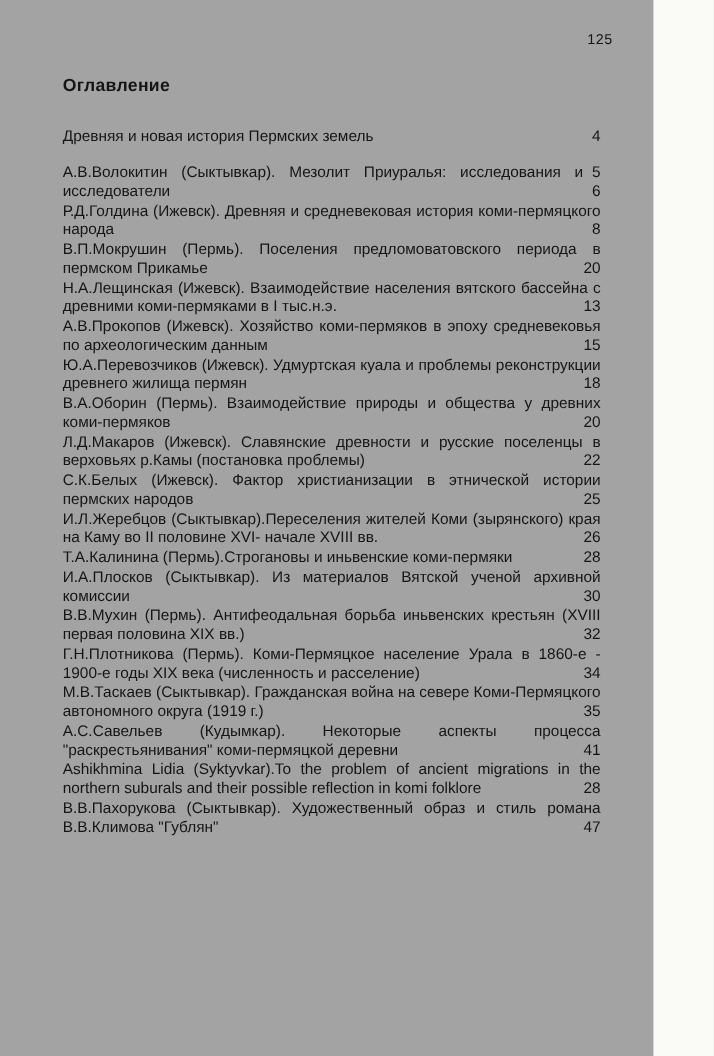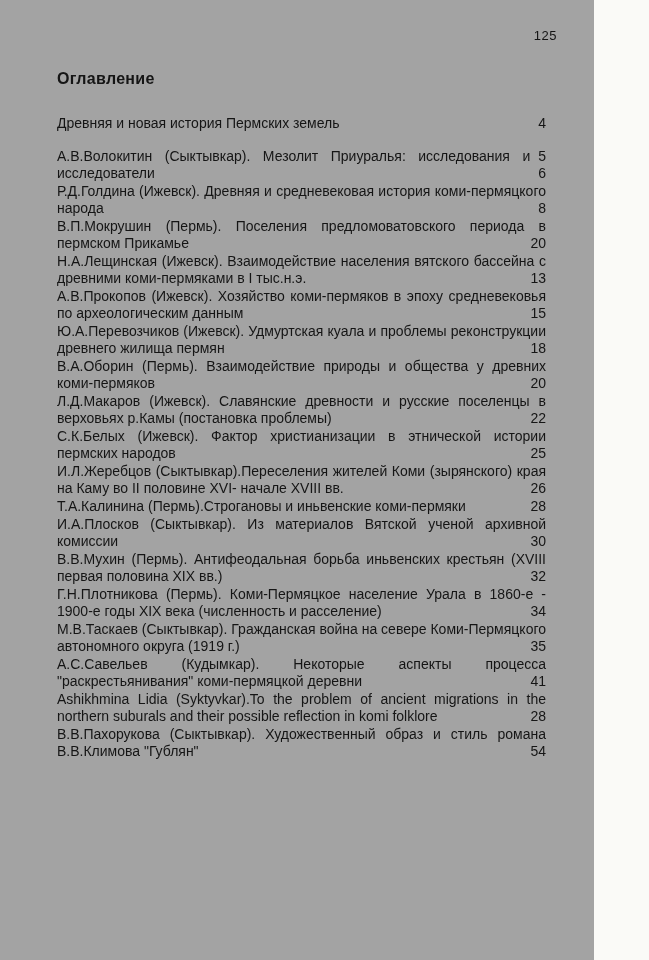--- a/index.html
+++ b/index.html
@@ -76,15 +76,15 @@
       <p class="toc-entry"><span>Л.Д.Макаров (Ижевск). Славянские древности и русские поселенцы в верховьях р.Камы (постановка проблемы)</span><span class="pg">22</span></p>
       <p class="toc-entry"><span>С.К.Белых (Ижевск). Фактор христианизации в этнической истории пермских народов</span><span class="pg">25</span></p>
       <p class="toc-entry"><span>И.Л.Жеребцов (Сыктывкар).Переселения жителей Коми (зырянского) края на Каму во II половине XVI- начале XVIII вв.</span><span class="pg">26</span></p>
       <p class="toc-entry"><span>Т.А.Калинина (Пермь).Строгановы и иньвенские коми-пермяки</span><span class="pg">28</span></p>
       <p class="toc-entry"><span>И.А.Плосков (Сыктывкар). Из материалов Вятской ученой архивной комиссии</span><span class="pg">30</span></p>
       <p class="toc-entry"><span>В.В.Мухин (Пермь). Антифеодальная борьба иньвенских крестьян (XVIII первая половина XIX вв.)</span><span class="pg">32</span></p>
       <p class="toc-entry"><span>Г.Н.Плотникова (Пермь). Коми-Пермяцкое население Урала в 1860-е - 1900-е годы XIX века (численность и расселение)</span><span class="pg">34</span></p>
       <p class="toc-entry"><span>М.В.Таскаев (Сыктывкар). Гражданская война на севере Коми-Пермяцкого автономного округа (1919 г.)</span><span class="pg">35</span></p>
       <p class="toc-entry"><span>А.С.Савельев (Кудымкар). Некоторые аспекты процесса "раскрестьянивания" коми-пермяцкой деревни</span><span class="pg">41</span></p>
       <p class="toc-entry"><span>Ashikhmina Lidia (Syktyvkar).To the problem of ancient migrations in the northern suburals and their possible reflection in komi folklore</span><span class="pg">28</span></p>
-      <p class="toc-entry"><span>В.В.Пахорукова (Сыктывкар). Художественный образ и стиль романа В.В.Климова "Гублян"</span><span class="pg">54</span></p>
+      <p class="toc-entry"><span>В.В.Пахорукова (Сыктывкар). Художественный образ и стиль романа В.В.Климова "Гублян"</span><span class="pg">47</span></p>
     </div>
 </div>
 
 </body></html>

